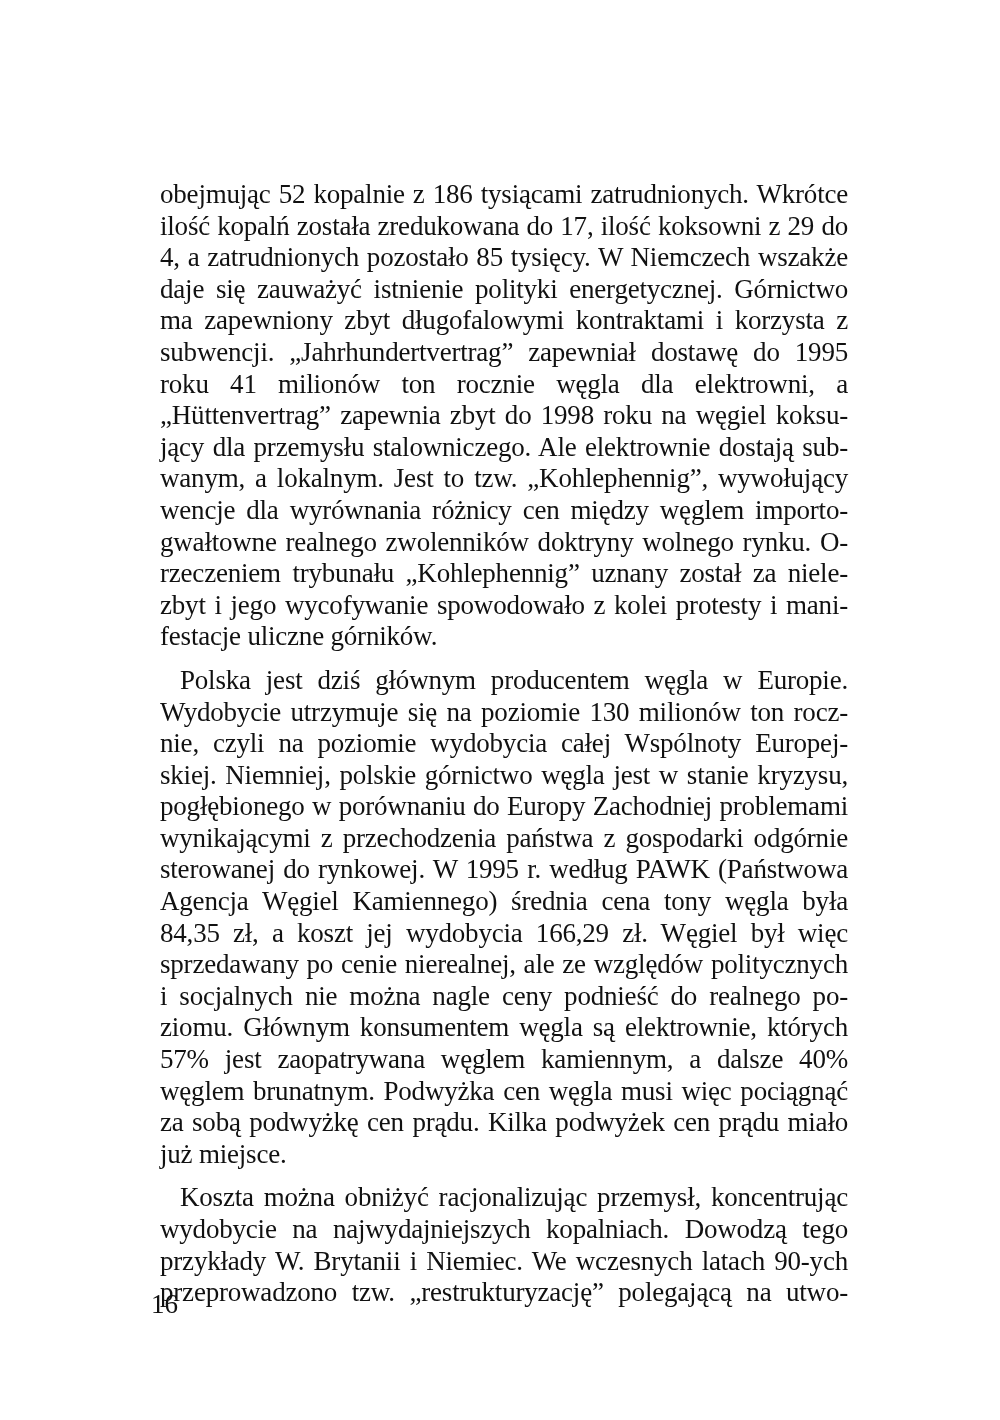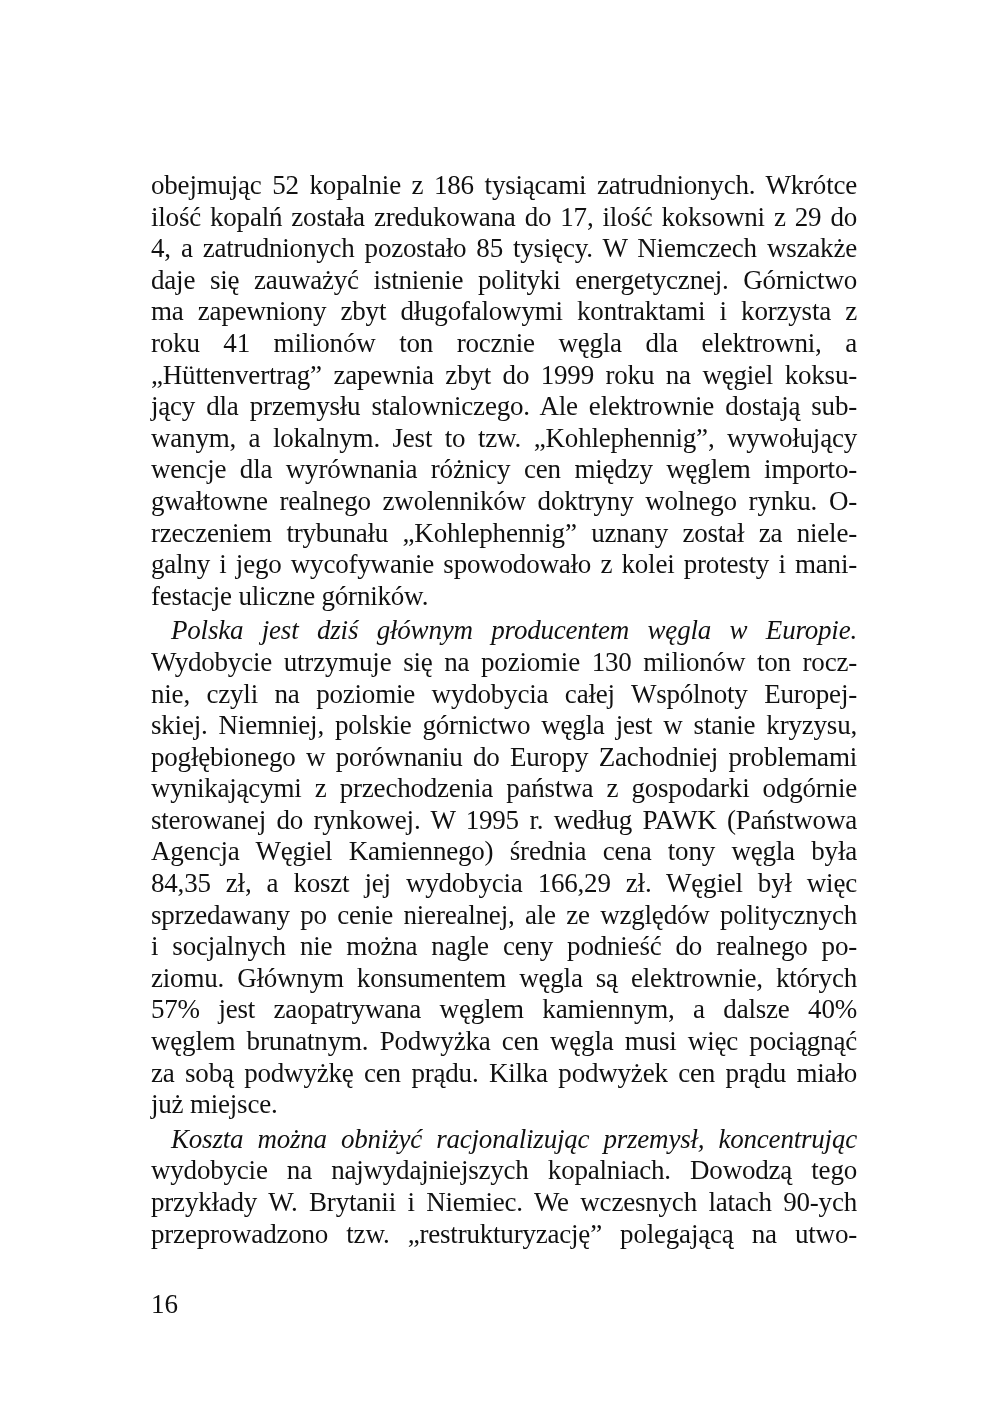--- a/index.html
+++ b/index.html
@@ -18,37 +18,36 @@
   }
   .text-block {
     position: absolute;
     left: 148px;
     top: 167px;
     width: 712px;
     font-size: 27px;
     letter-spacing: -0.2px;
   }
   .paragraph {
-    margin: 3px;
+    margin: 12px;
     padding: 0;
   }
   .line {
     height: 31.6px;
     line-height: 31.6px;
     text-align: justify;
     text-align-last: justify;
     white-space: normal;
   }
   .line.flush-left {
     text-align: left;
     text-align-last: left;
   }
   .line.indent {
     text-indent: 20px;
-    font-style: italic;
   }
   .page-number {
     position: absolute;
     left: 151px;
     top: 1288px;
     font-size: 27px;
     line-height: 32px;
     color: #111111;
   }
 </style>
@@ -56,28 +55,29 @@
 <body>
 
 <div class="page">
   <div class="text-block">
       <div class="paragraph">
         <div class="line">obejmując 52 kopalnie z 186 tysiącami zatrudnionych. Wkrótce</div>
         <div class="line">ilość kopalń została zredukowana do 17, ilość koksowni z 29 do</div>
         <div class="line">4, a zatrudnionych pozostało 85 tysięcy. W Niemczech wszakże</div>
         <div class="line">daje się zauważyć istnienie polityki energetycznej. Górnictwo</div>
         <div class="line">ma zapewniony zbyt długofalowymi kontraktami i korzysta z</div>
+        <div class="line">subwencji. „Jahrhundertvertrag” zapewniał dostawę do 1995</div>
         <div class="line">roku 41 milionów ton rocznie węgla dla elektrowni, a</div>
-        <div class="line">„Hüttenvertrag” zapewnia zbyt do 1999 roku na węgiel koksu-</div>
+        <div class="line">„Hüttenvertrag” zapewnia zbyt do 1998 roku na węgiel koksu-</div>
         <div class="line">jący dla przemysłu stalowniczego. Ale elektrownie dostają sub-</div>
         <div class="line">wanym, a lokalnym. Jest to tzw. „Kohlephennig”, wywołujący</div>
         <div class="line">wencje dla wyrównania różnicy cen między węglem importo-</div>
         <div class="line">gwałtowne realnego zwolenników doktryny wolnego rynku. O-</div>
         <div class="line">rzeczeniem trybunału „Kohlephennig” uznany został za niele-</div>
-        <div class="line">galny i jego wycofywanie spowodowało z kolei protesty i mani-</div>
+        <div class="line">zbyt i jego wycofywanie spowodowało z kolei protesty i mani-</div>
         <div class="line flush-left">festacje uliczne górników.</div>
       </div>
       <div class="paragraph">
         <div class="line indent">Polska jest dziś głównym producentem węgla w Europie.</div>
         <div class="line">Wydobycie utrzymuje się na poziomie 130 milionów ton rocz-</div>
         <div class="line">nie, czyli na poziomie wydobycia całej Wspólnoty Europej-</div>
         <div class="line">skiej. Niemniej, polskie górnictwo węgla jest w stanie kryzysu,</div>
         <div class="line">pogłębionego w porównaniu do Europy Zachodniej problemami</div>
         <div class="line">wynikającymi z przechodzenia państwa z gospodarki odgórnie</div>
         <div class="line">sterowanej do rynkowej. W 1995 r. według PAWK (Państwowa</div>

